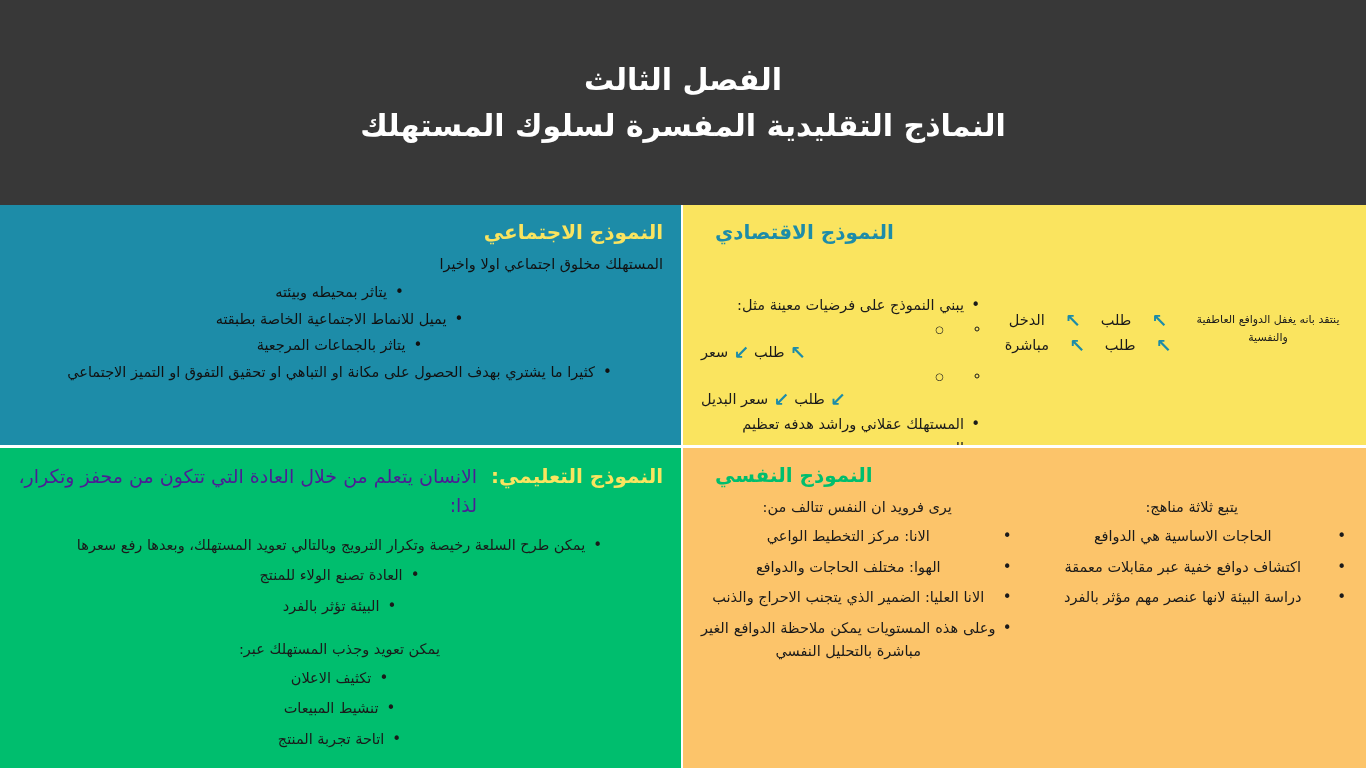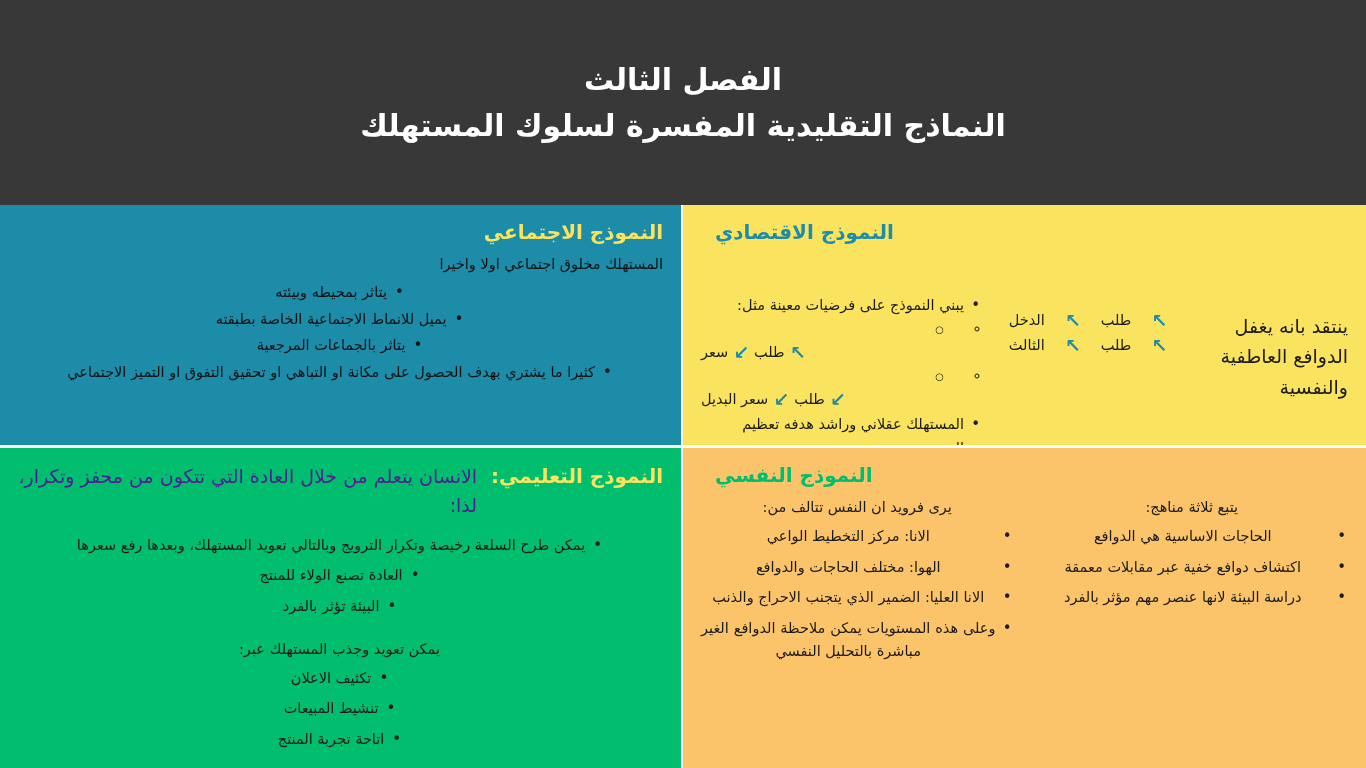--- a/index.html
+++ b/index.html
@@ -117,23 +117,23 @@
   .quad-social ul.bul > li::before { position: static; margin-left: 8px; }
 
   
   .econ-wrap { display: flex; flex-direction: column; height: 100%; }
   .econ-title { text-align: left; padding-left: 14px; }
   .econ-cols { display: flex; flex-direction: row; align-items: flex-start; gap: 0; }
   .econ-note {
     width: 160px;
     flex: 0 0 160px;
     color: #1a1a1a;
-    font-size: 19px;
+    font-size: 11px;
     line-height: 1.6;
-    text-align: right;
+    text-align: center;
     direction: rtl;
     padding-top: 58px;
   }
   .econ-arrows {
     flex: 0 0 200px;
     padding-top: 56px;
     direction: rtl;
   }
   .arrow-row {
     display: flex;
@@ -227,21 +227,21 @@
           <div class="econ-note">ينتقد بانه يغفل الدوافع العاطفية والنفسية</div>
 
           <div class="econ-arrows">
             <div class="arrow-row">
               <span class="lbl">الدخل</span>
               <span class="arw">↖</span>
               <span class="lbl">طلب</span>
               <span class="arw">↖</span>
             </div>
             <div class="arrow-row">
-              <span class="lbl">الثالث</span>
+              <span class="lbl">مباشرة</span>
               <span class="arw">↖</span>
               <span class="lbl">طلب</span>
               <span class="arw">↖</span>
             </div>
           </div>
 
           <div class="econ-main body-txt">
             <ul class="bul">
               <li>
                 <span>يبني النموذج على فرضيات معينة مثل:</span>

